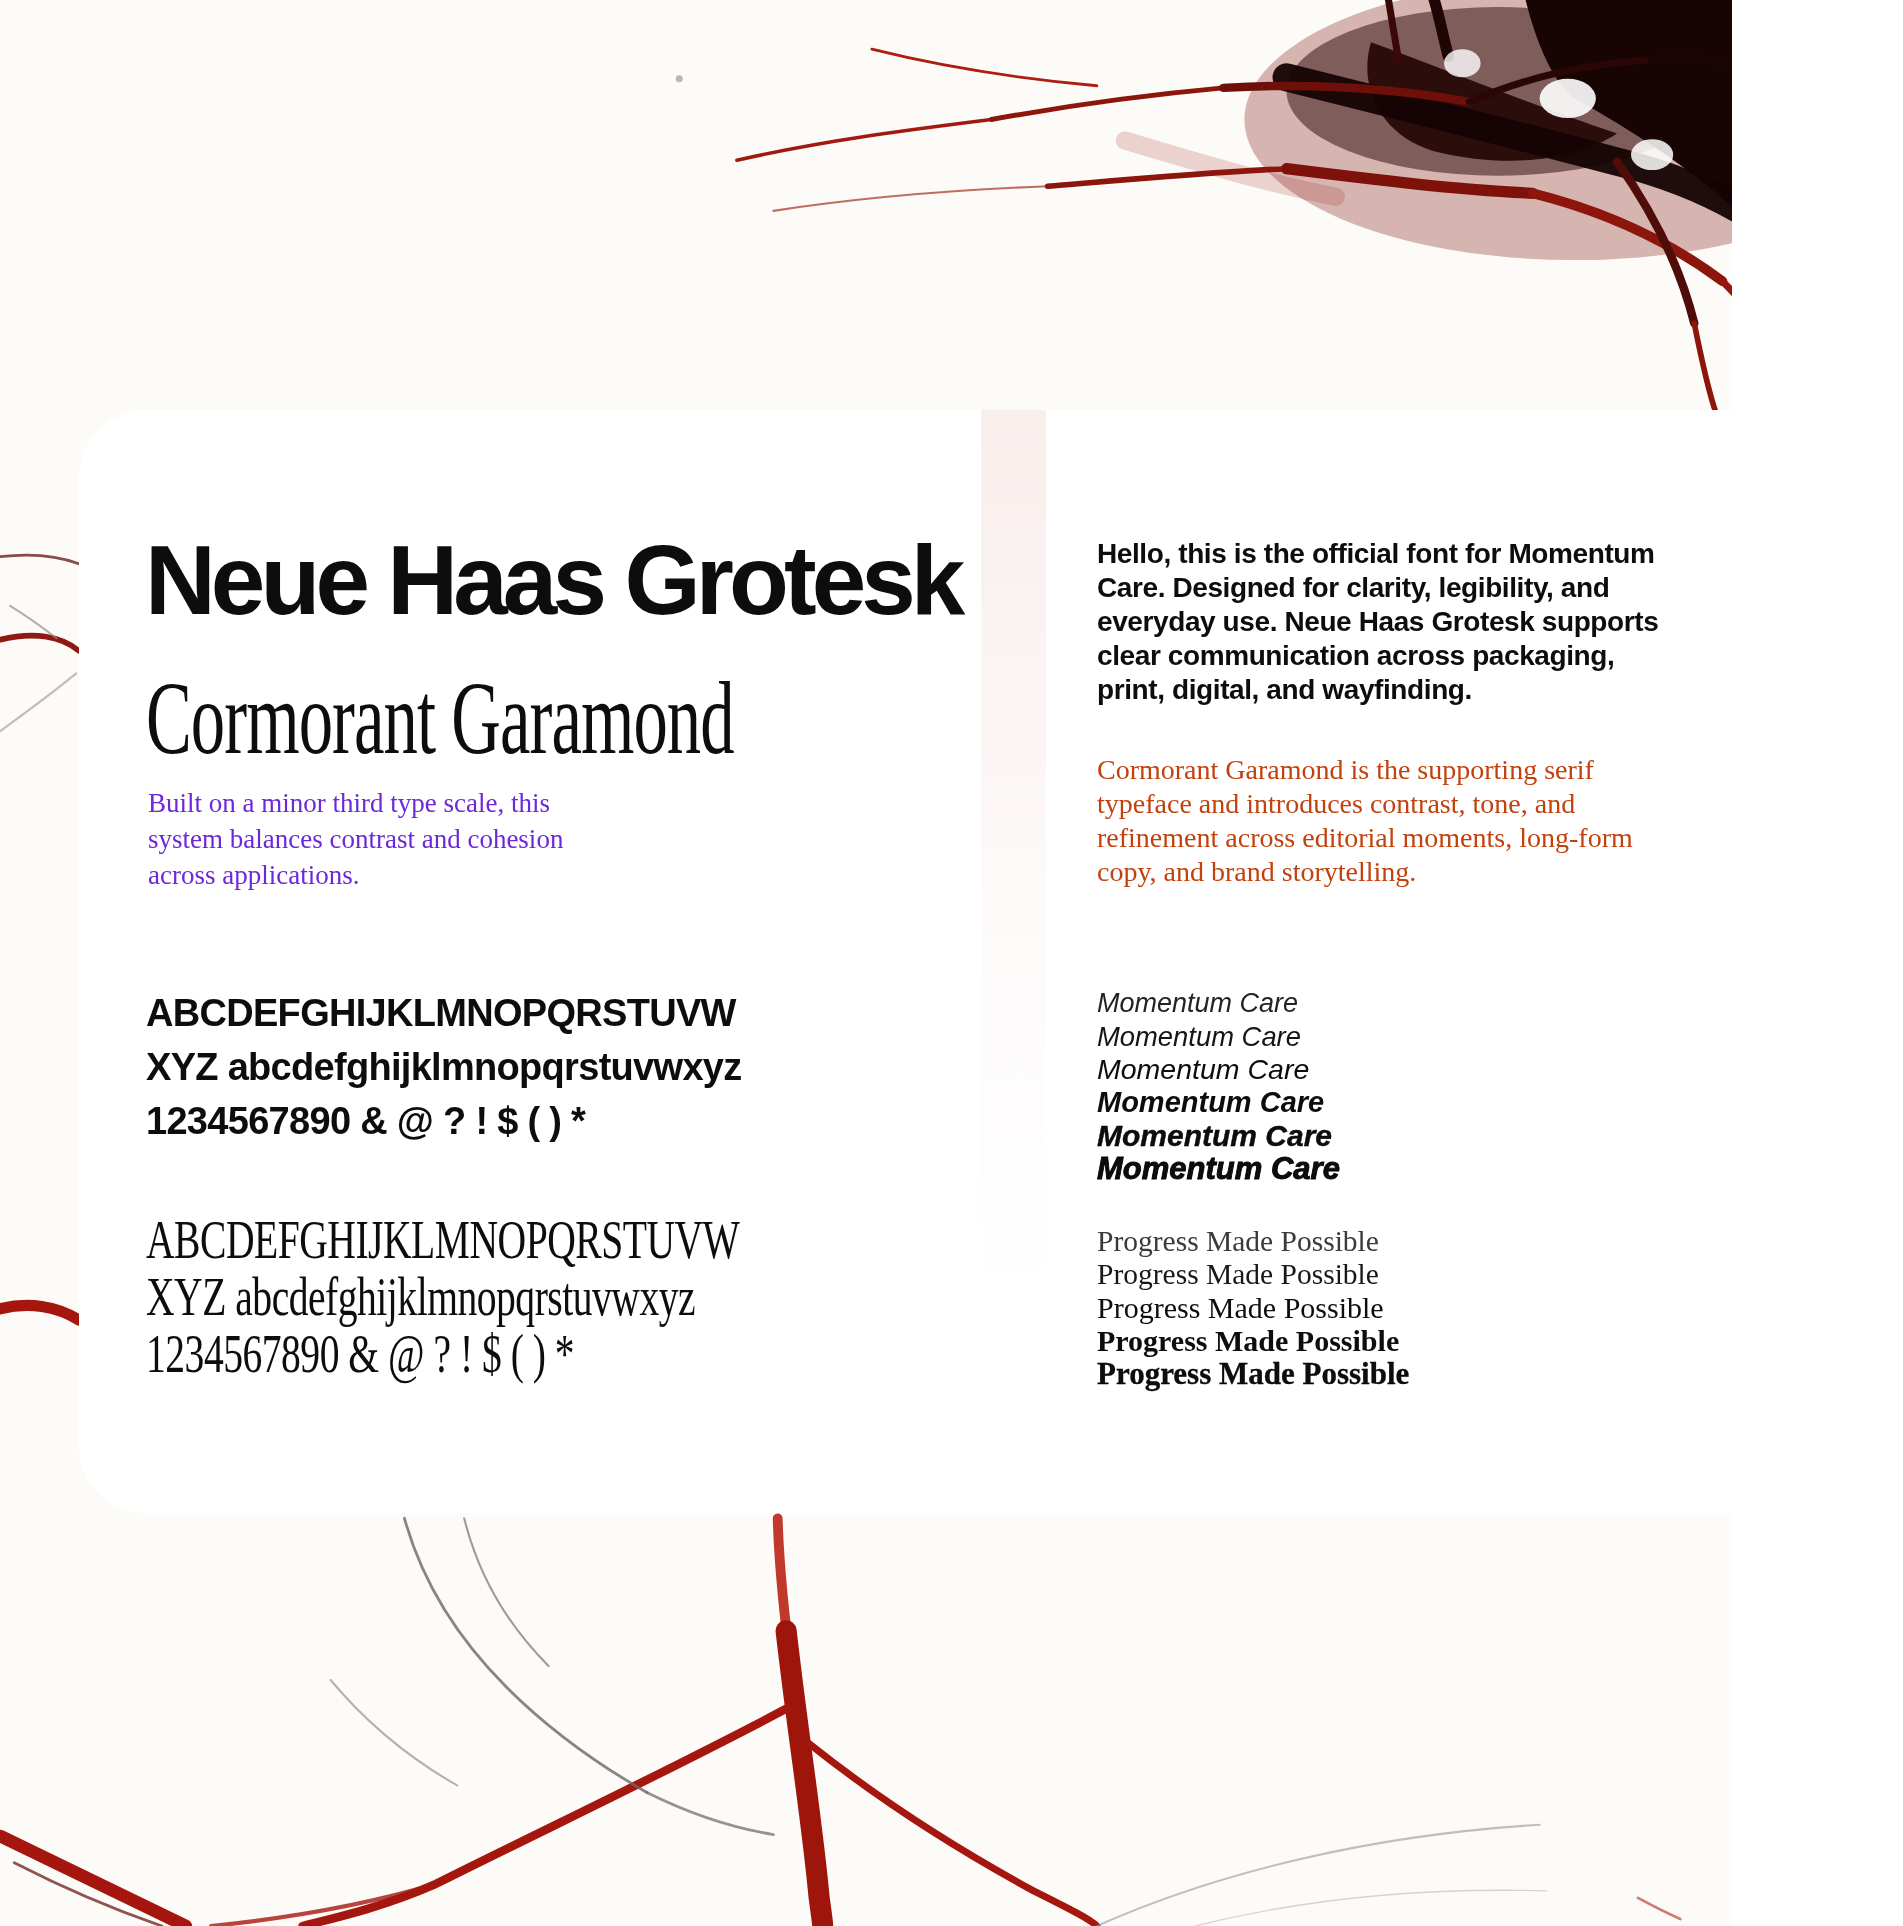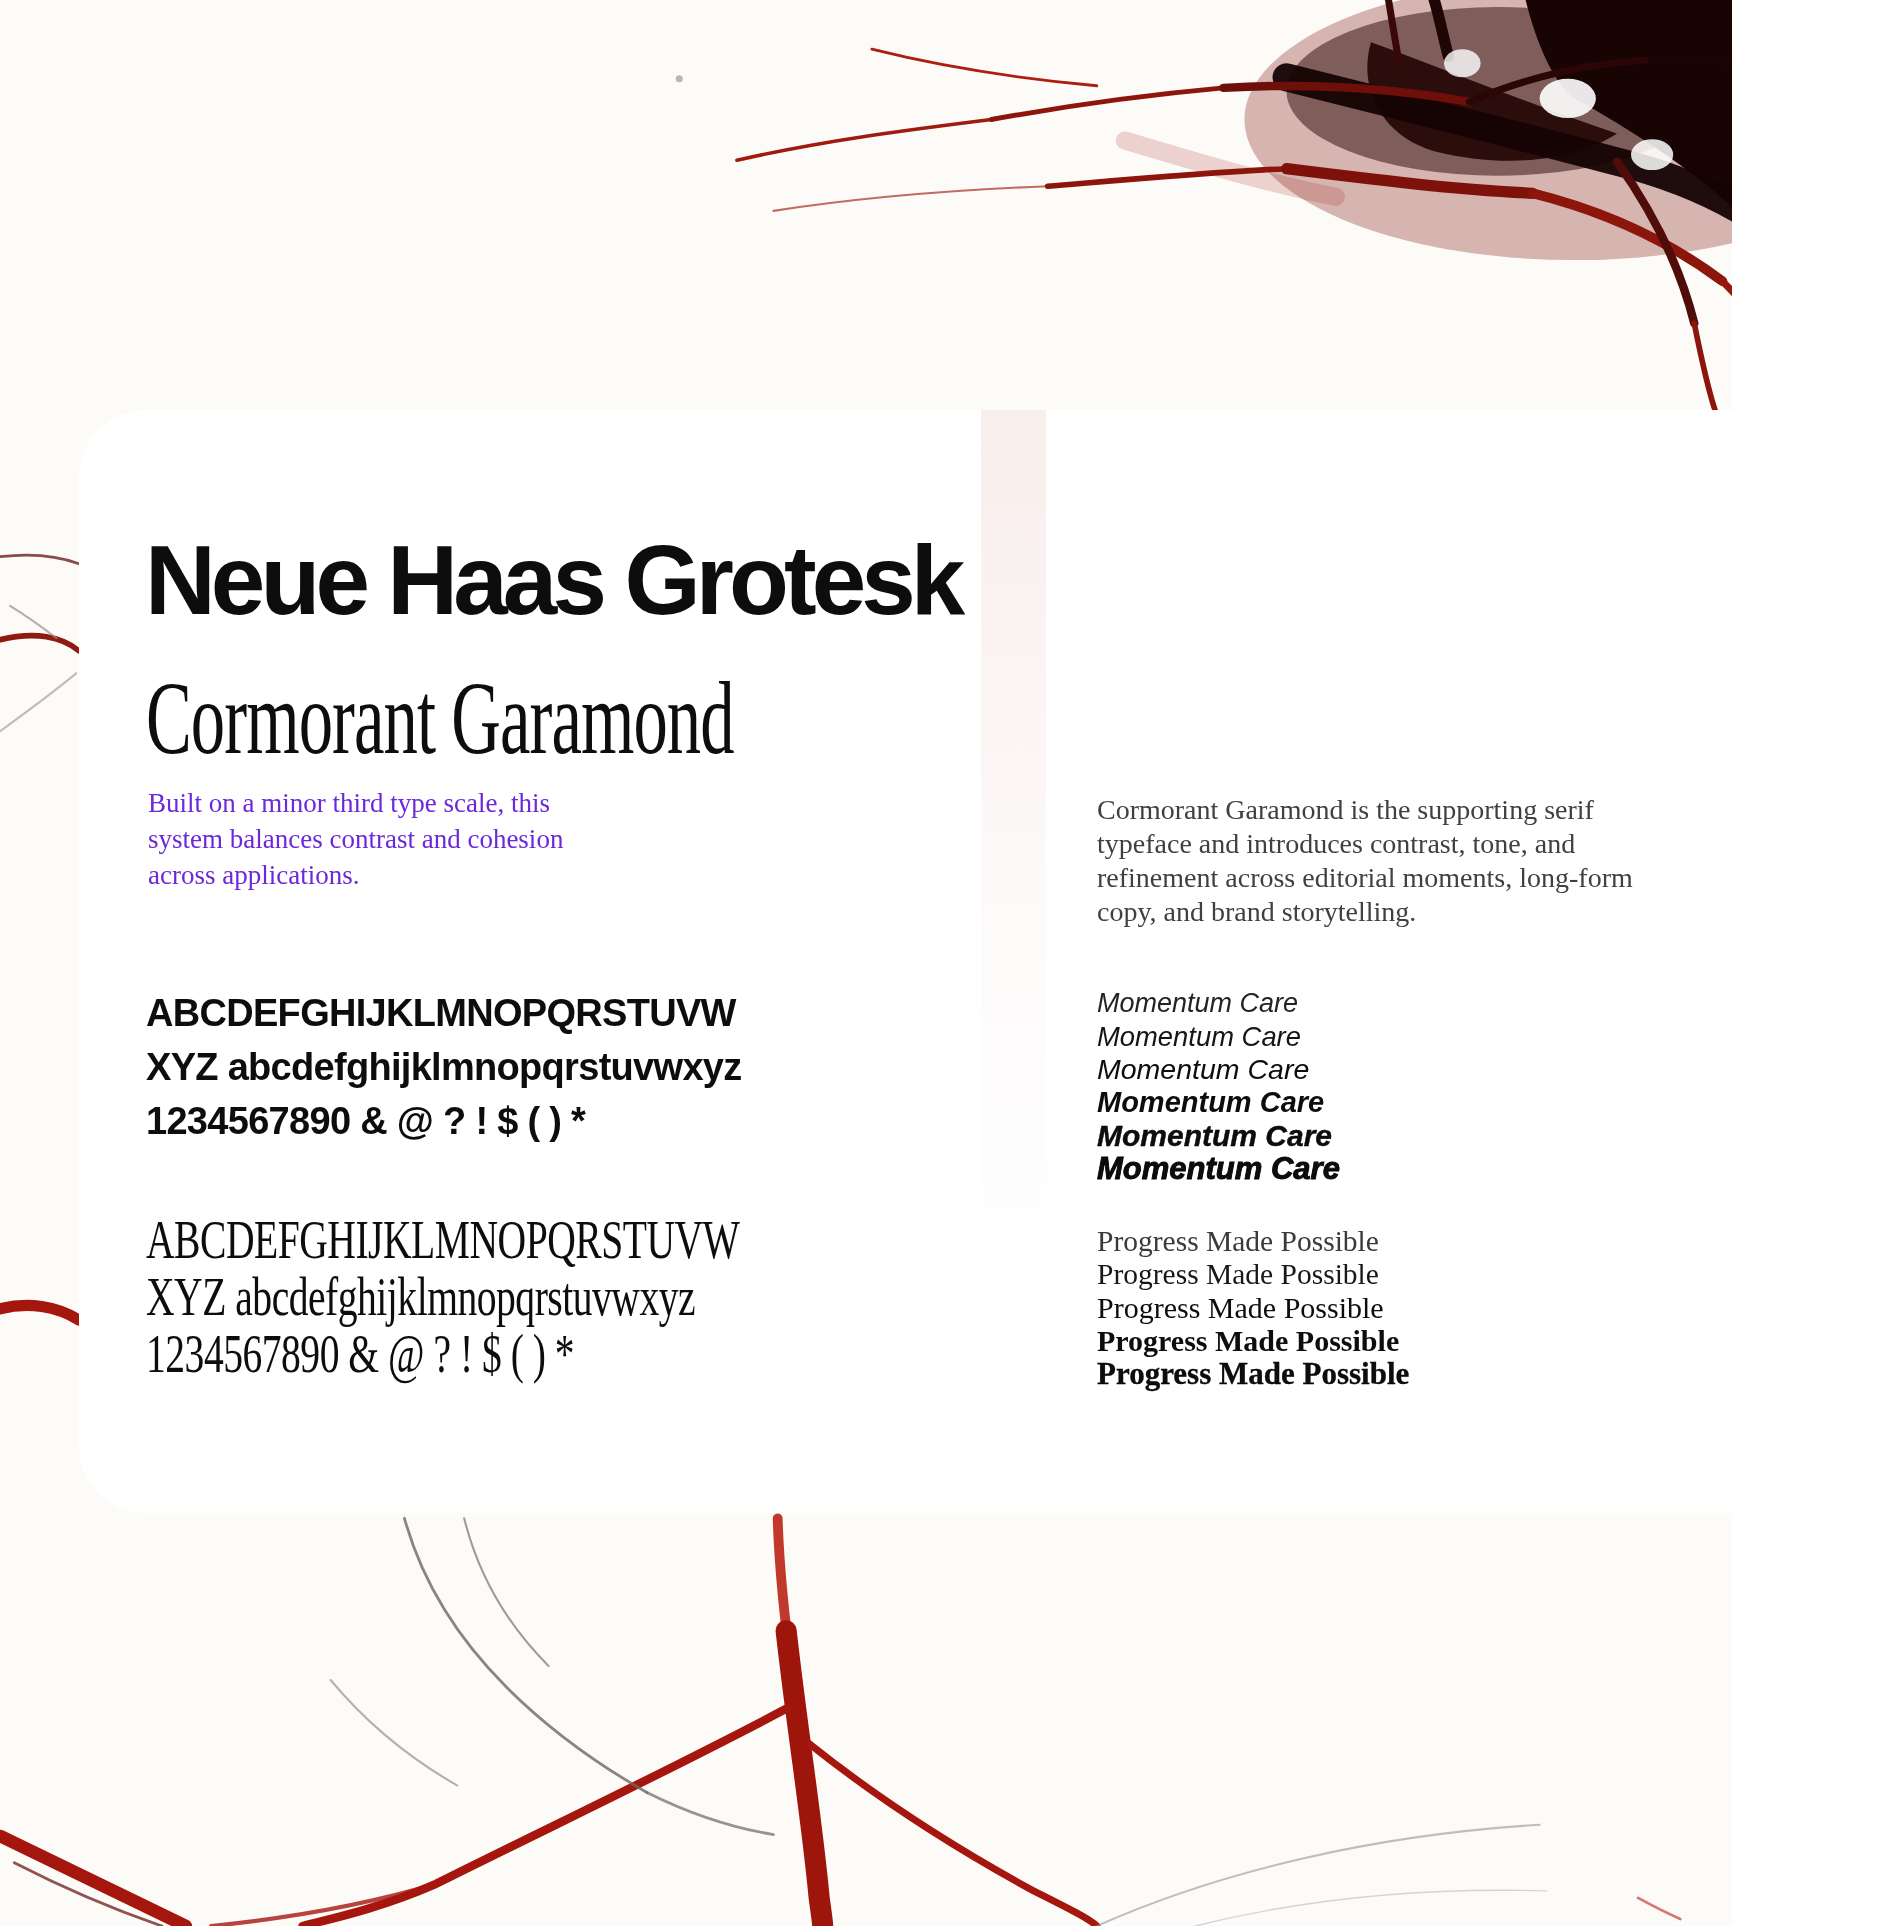--- a/index.html
+++ b/index.html
@@ -30,21 +30,21 @@
   #sansTitle{left:145px;top:529px;font-size:98px;font-weight:700;letter-spacing:-4.9px;line-height:1.05;}
   #serifTitle{left:146px;top:666px;font-size:104px;font-weight:400;letter-spacing:-1.4px;line-height:1;
               transform:scaleX(.66);transform-origin:left top;}
   #intro{left:148px;top:785px;font-size:27px;line-height:36px;color:#6d28d9;}
 
   #specSans{left:146px;top:986px;font-size:38px;font-weight:700;line-height:54px;letter-spacing:-0.7px;}
   #specSerif{left:146px;top:1211px;font-size:55px;font-weight:400;line-height:57px;letter-spacing:-0.7px;
              transform:scaleX(.72);transform-origin:left top;}
 
   #rightSans{left:1097px;top:537px;font-size:28px;font-weight:700;line-height:34px;letter-spacing:-0.4px;}
-  #rightSerif{left:1097px;top:793px;font-size:28px;line-height:34px;color:#404040;}
+  #rightSerif{left:1097px;top:753px;font-size:28px;line-height:34px;color:#c2410c;}
 
   #wordmarks{left:1097px;top:987px;font-style:italic;}
   .wm{line-height:33px;}
   .wm1{font-size:27px;font-weight:400;color:#242424;}
   .wm2{font-size:27.4px;font-weight:400;color:#151515;}
   .wm3{font-size:28.5px;font-weight:500;}
   .wm4{font-size:29px;font-weight:700;}
   .wm5{font-size:30px;font-weight:700;-webkit-text-stroke:0.4px #000;}
   .wm6{font-size:31px;font-weight:700;-webkit-text-stroke:0.9px #000;}
 
@@ -136,20 +136,25 @@
     <div>XYZ abcdefghijklmnopqrstuvwxyz</div>
     <div>1234567890 &amp; @ ? ! $ ( ) *</div>
   </div>
 
   <div class="t serif" id="specSerif">
     <div>ABCDEFGHIJKLMNOPQRSTUVW</div>
     <div>XYZ abcdefghijklmnopqrstuvwxyz</div>
     <div>1234567890 &amp; @ ? ! $ ( ) *</div>
   </div>
 
+  <div class="t sans pre" id="rightSans">Hello, this is the official font for Momentum
+Care. Designed for clarity, legibility, and
+everyday use. Neue Haas Grotesk supports
+clear communication across packaging,
+print, digital, and wayfinding.</div>
   <div class="t serif pre" id="rightSerif">Cormorant Garamond is the supporting serif
 typeface and introduces contrast, tone, and
 refinement across editorial moments, long-form
 copy, and brand storytelling.</div>
 
   <div class="t sans" id="wordmarks">
     <div class="wm wm1">Momentum Care</div>
     <div class="wm wm2">Momentum Care</div>
     <div class="wm wm3">Momentum Care</div>
     <div class="wm wm4">Momentum Care</div>

